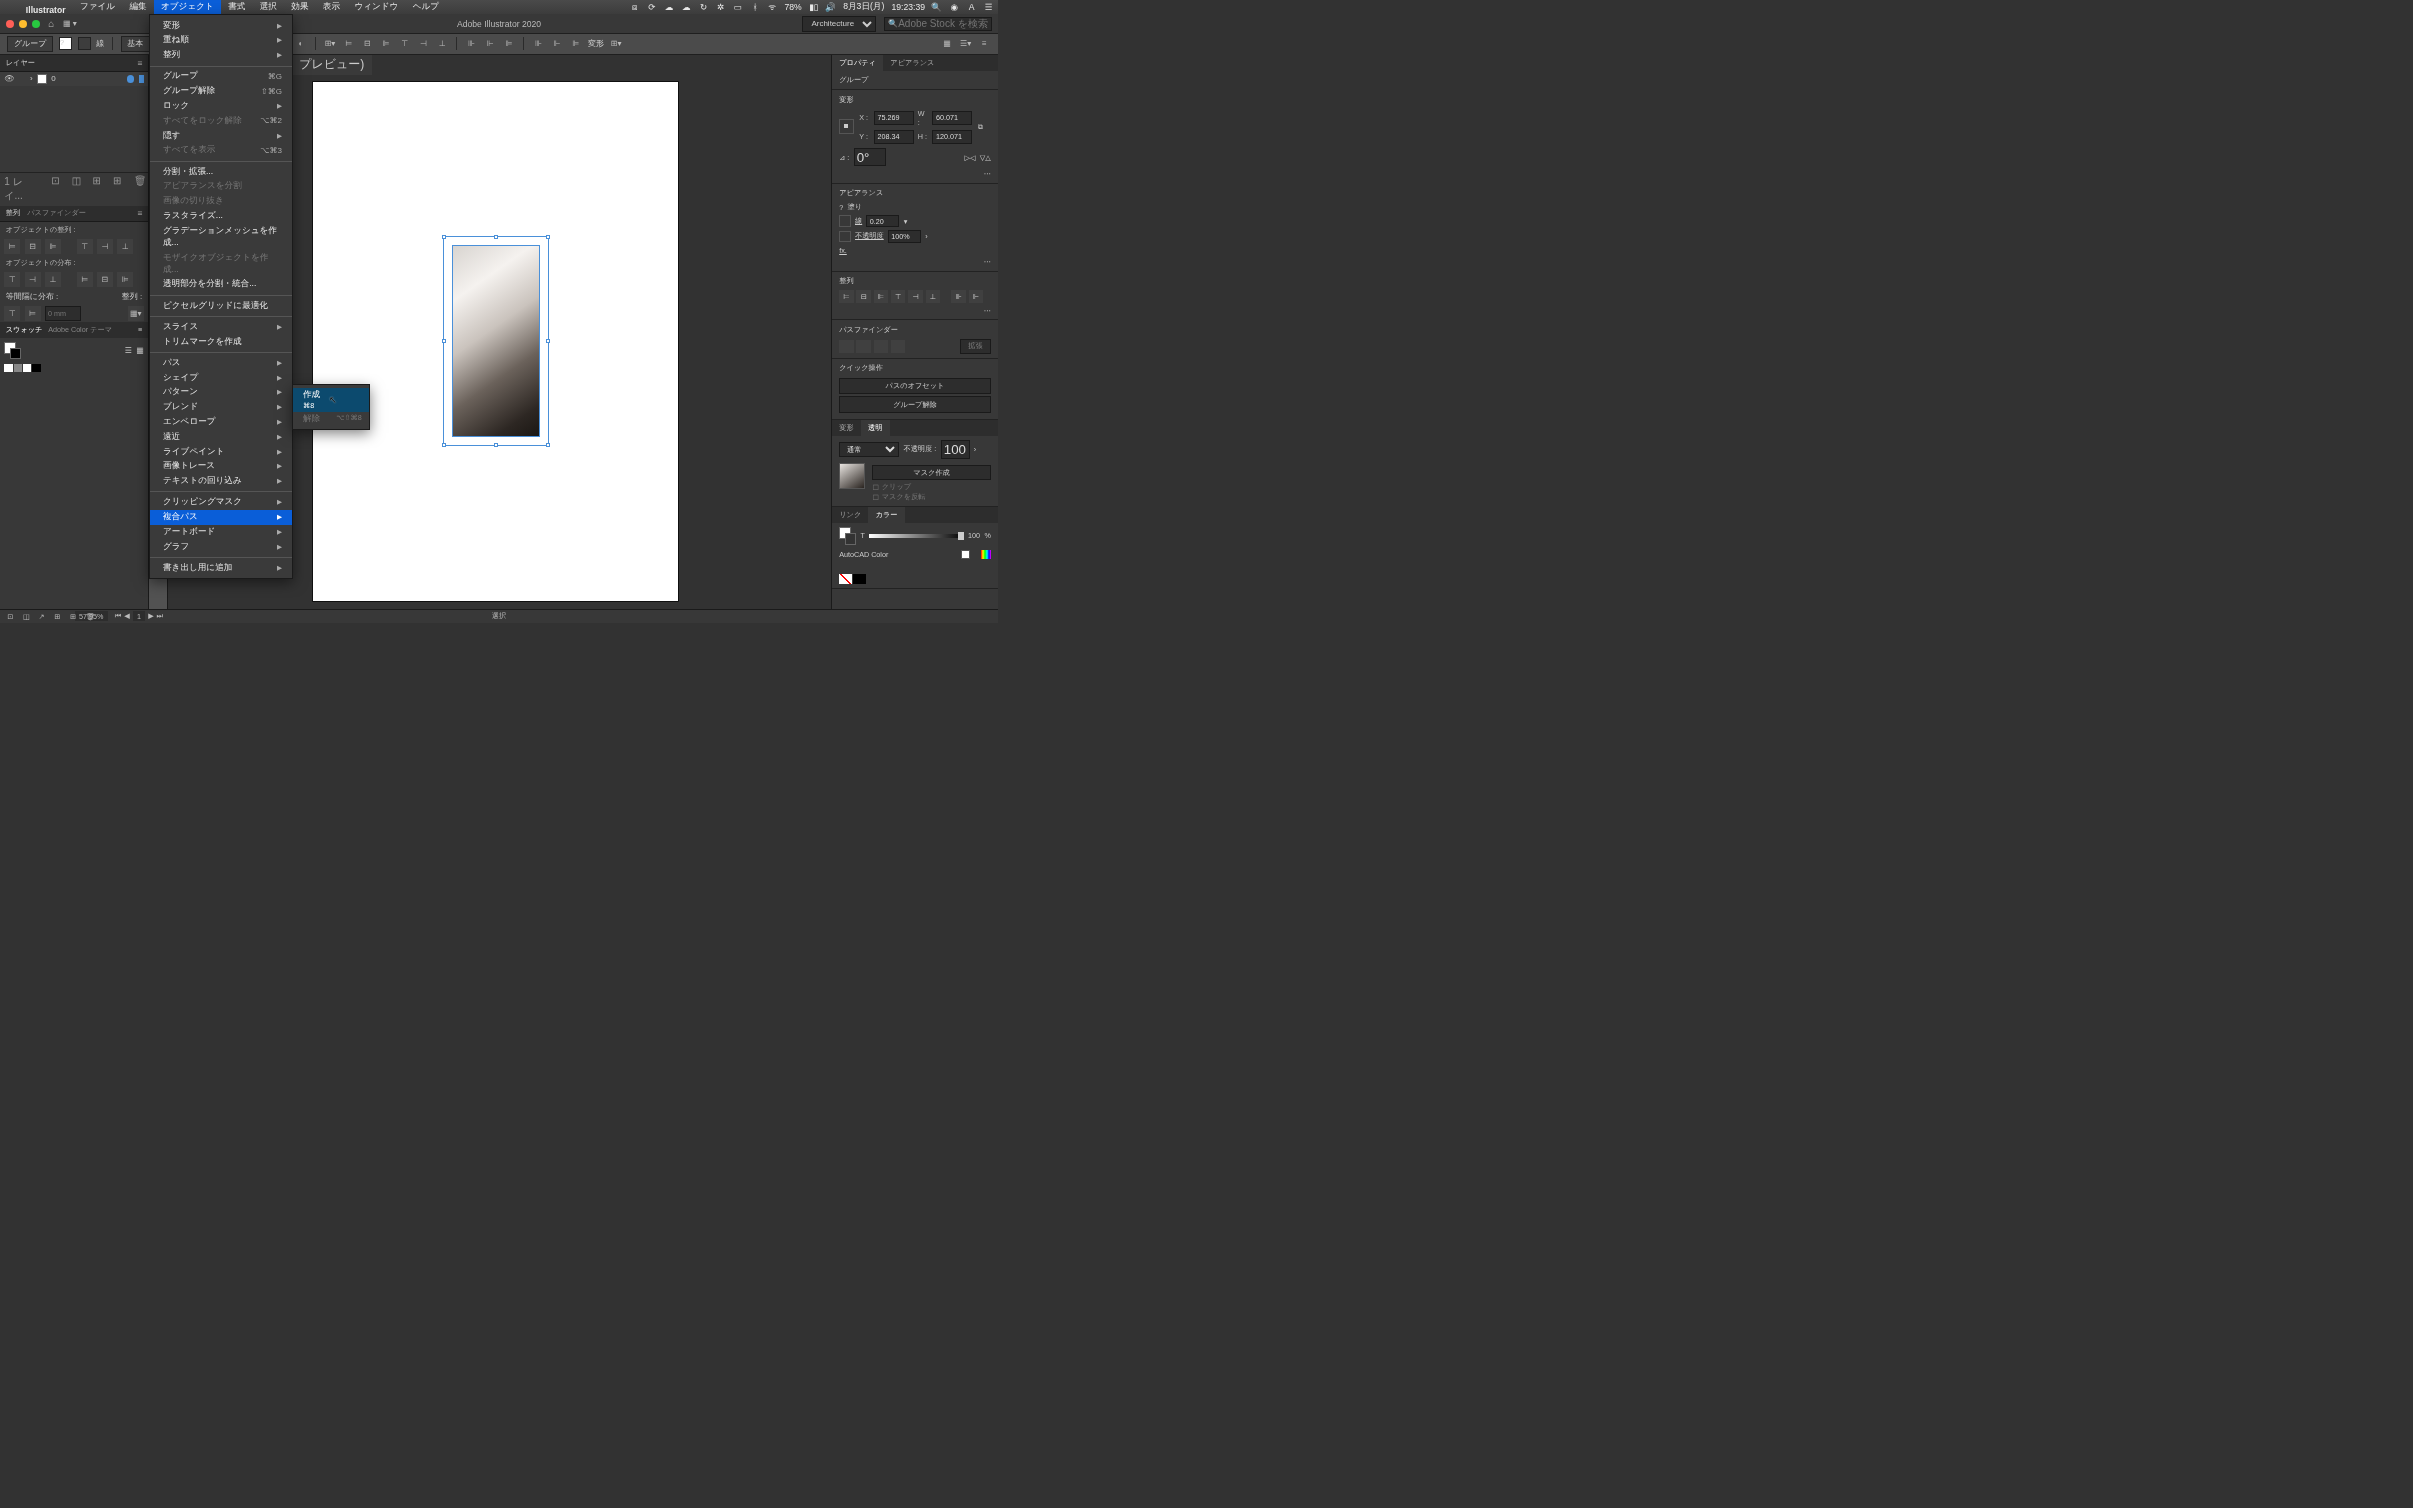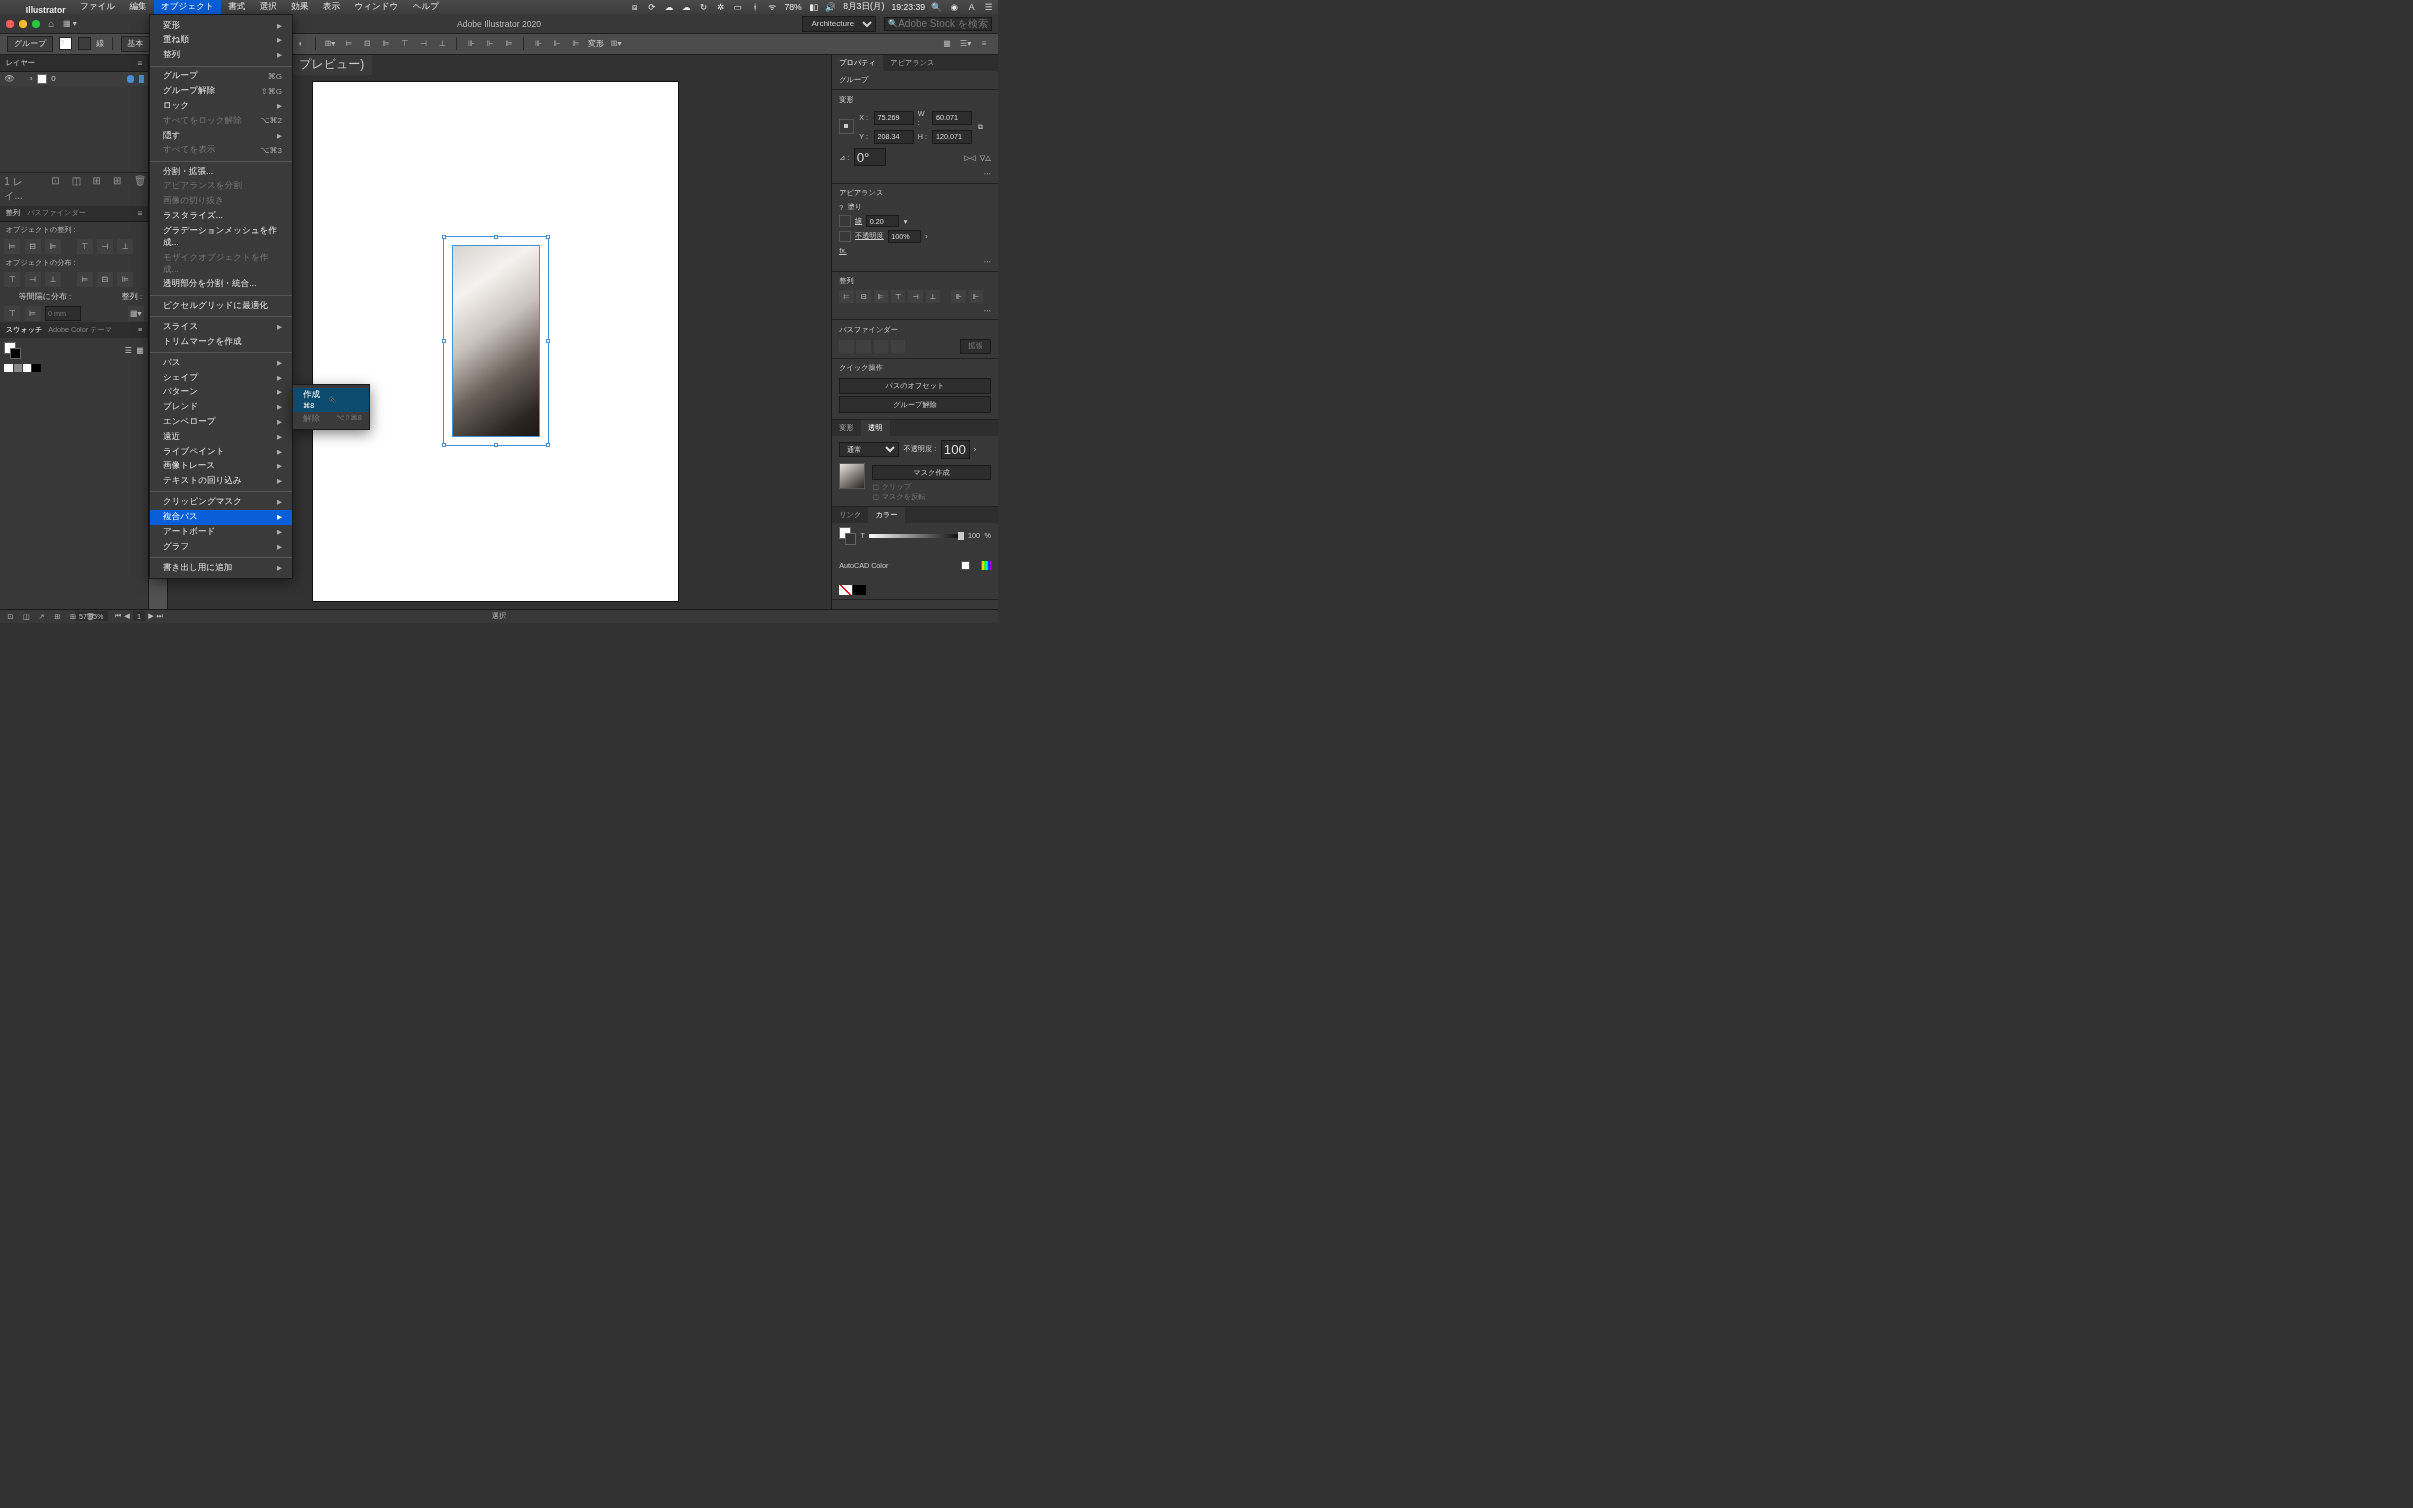--- a/index.html
+++ b/index.html
@@ -401,21 +401,21 @@
   <div class="section-lbl">オブジェクトの分布 :</div>
   <div class="alignrows">
     <span class="ab">⊤</span>
     <span class="ab">⊣</span>
     <span class="ab">⊥</span>
     <span style="width:7.2px"></span>
     <span class="ab">⊨</span>
     <span class="ab">⊟</span>
     <span class="ab">⊫</span>
   </div>
-  <div style="display:flex; padding:2.9px 5.7px; gap:4.3px;margin-left:13px;">
+  <div style="display:flex; padding:2.9px 5.7px; gap:4.3px;">
     <span>等間隔に分布 :</span>
     <span style="margin-left:auto">整列 :</span>
   </div>
   <div class="alignrows">
     <span class="ab">⊤</span>
     <span class="ab">⊨</span>
     <input class="num" style="width: 36px; background: rgb(45, 45, 45); border: 0.7px solid rgb(26, 26, 26); color: rgb(119, 119, 119); font-size: 7.2px; padding: 0.7px 2.2px;" disabled="" value="0 mm">
     <span style="margin-left:auto" class="ab">▦▾</span>
   </div>
   <div class="swatch-hdr">
@@ -599,21 +599,21 @@
           <span class="a"></span>
           <span class="b" style="background:#333"></span>
         </div>
       <span>T</span>
       <div style="flex:1;height:4.3px;background:linear-gradient(90deg,#fff,#000);position:relative;">
           <span style="position:absolute;right:0;top:-2.2px;width:5.7px;height:8.6px;background:#ccc;"></span>
         </div>
       <span>100</span>
       <span>%</span>
     </div>
-    <div style="display:flex;align-items:flex-start;gap:11px;margin-top:17px;">
+    <div style="display:flex;align-items:flex-start;gap:11px;margin-top:6px;">
       <span>AutoCAD Color</span>
       <span style="margin-left:auto;width:8.6px;height:8.6px;background:#fff;border:0.7px solid #555;"></span>
       <span style="width:10px;height:8.6px;background:linear-gradient(90deg,red,yellow,lime,cyan,blue,magenta);"></span>
     </div>
     <div style="display:flex;gap:0.7px;margin-top:14.4px;">
       <span style="width:13px;height:10px;background:linear-gradient(45deg,#fff 46%,red 46%,red 54%,#fff 54%);"></span>
       <span style="width:13px;height:10px;background:#000;"></span>
     </div>
   </div>
 </div>

